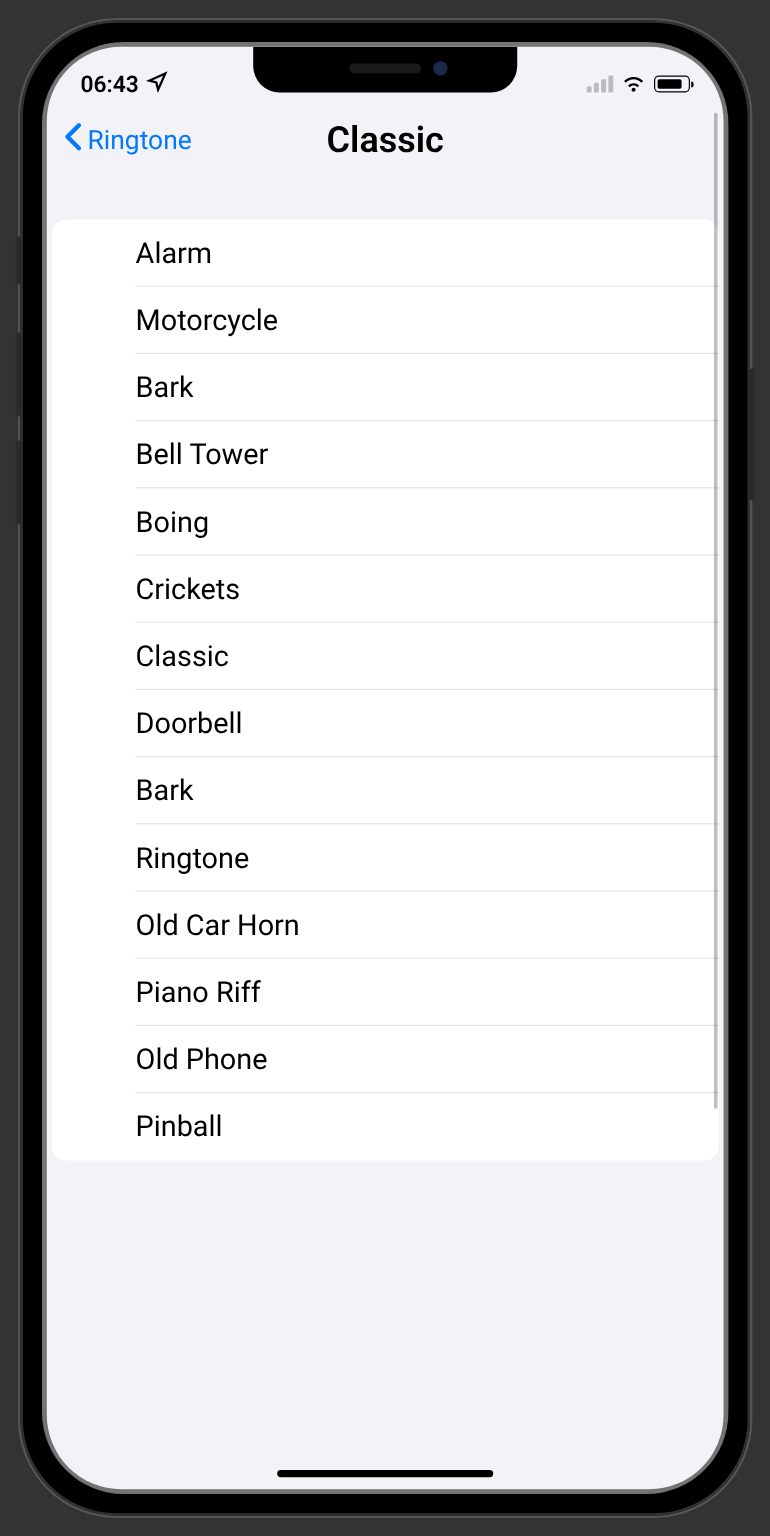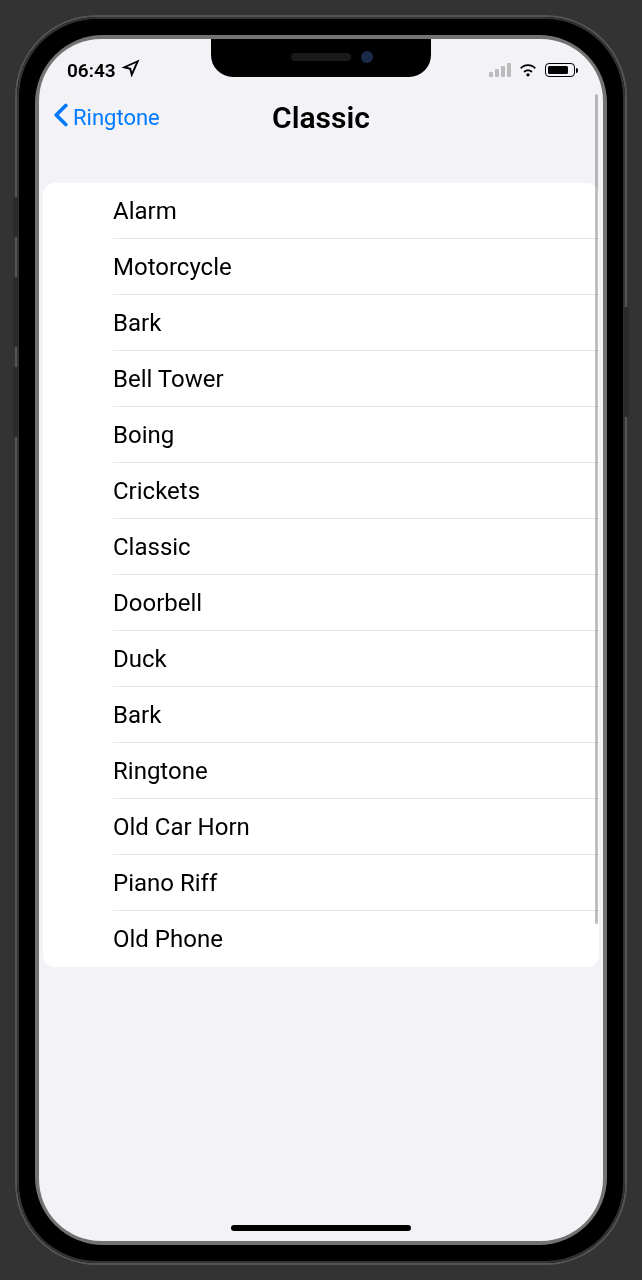--- a/index.html
+++ b/index.html
@@ -244,36 +244,36 @@
           <div class="list-item">
               <span>Crickets</span>
             </div>
           <div class="list-item">
               <span>Classic</span>
             </div>
           <div class="list-item">
               <span>Doorbell</span>
             </div>
           <div class="list-item">
-              <span>Duck</span>
-            </div>
-          <div class="list-item">
               <span>Bark</span>
             </div>
           <div class="list-item">
               <span>Ringtone</span>
             </div>
           <div class="list-item">
               <span>Old Car Horn</span>
             </div>
           <div class="list-item">
               <span>Piano Riff</span>
             </div>
           <div class="list-item">
               <span>Old Phone</span>
+            </div>
+          <div class="list-item">
+              <span>Pinball</span>
             </div>
         </div>
       </div>
 
       <div class="scroll-indicator"></div>
 
       <div class="home-indicator"></div>
     </div>
   </div>
 </div>

